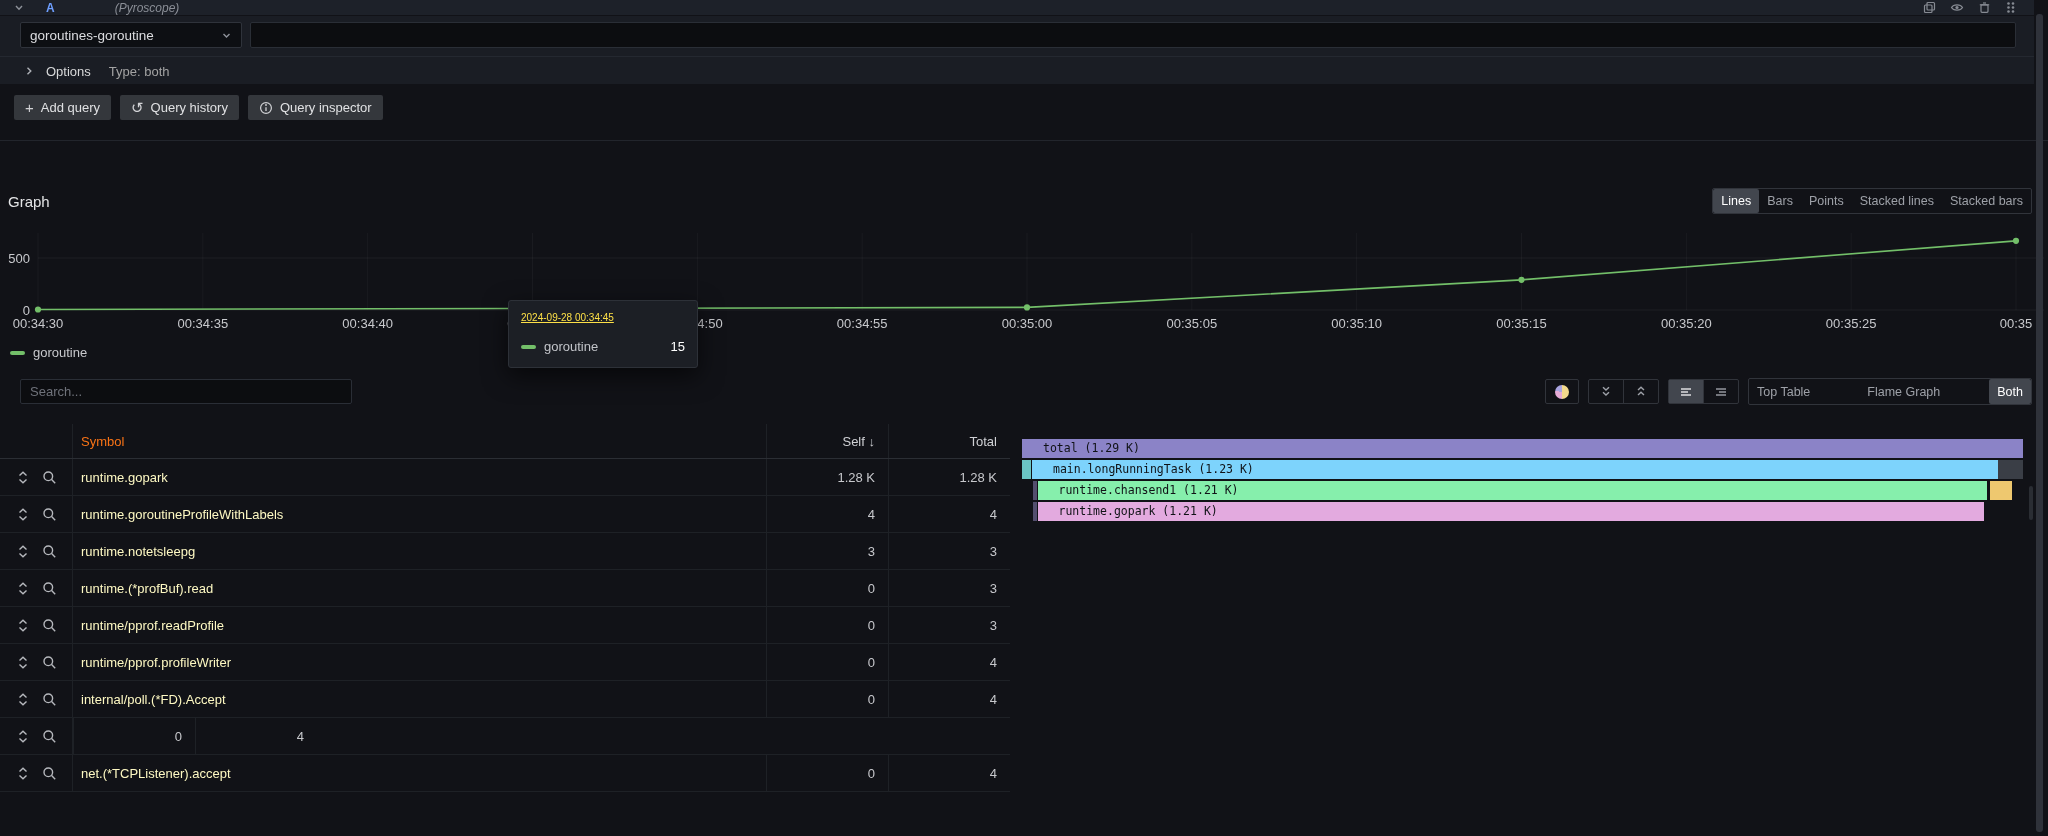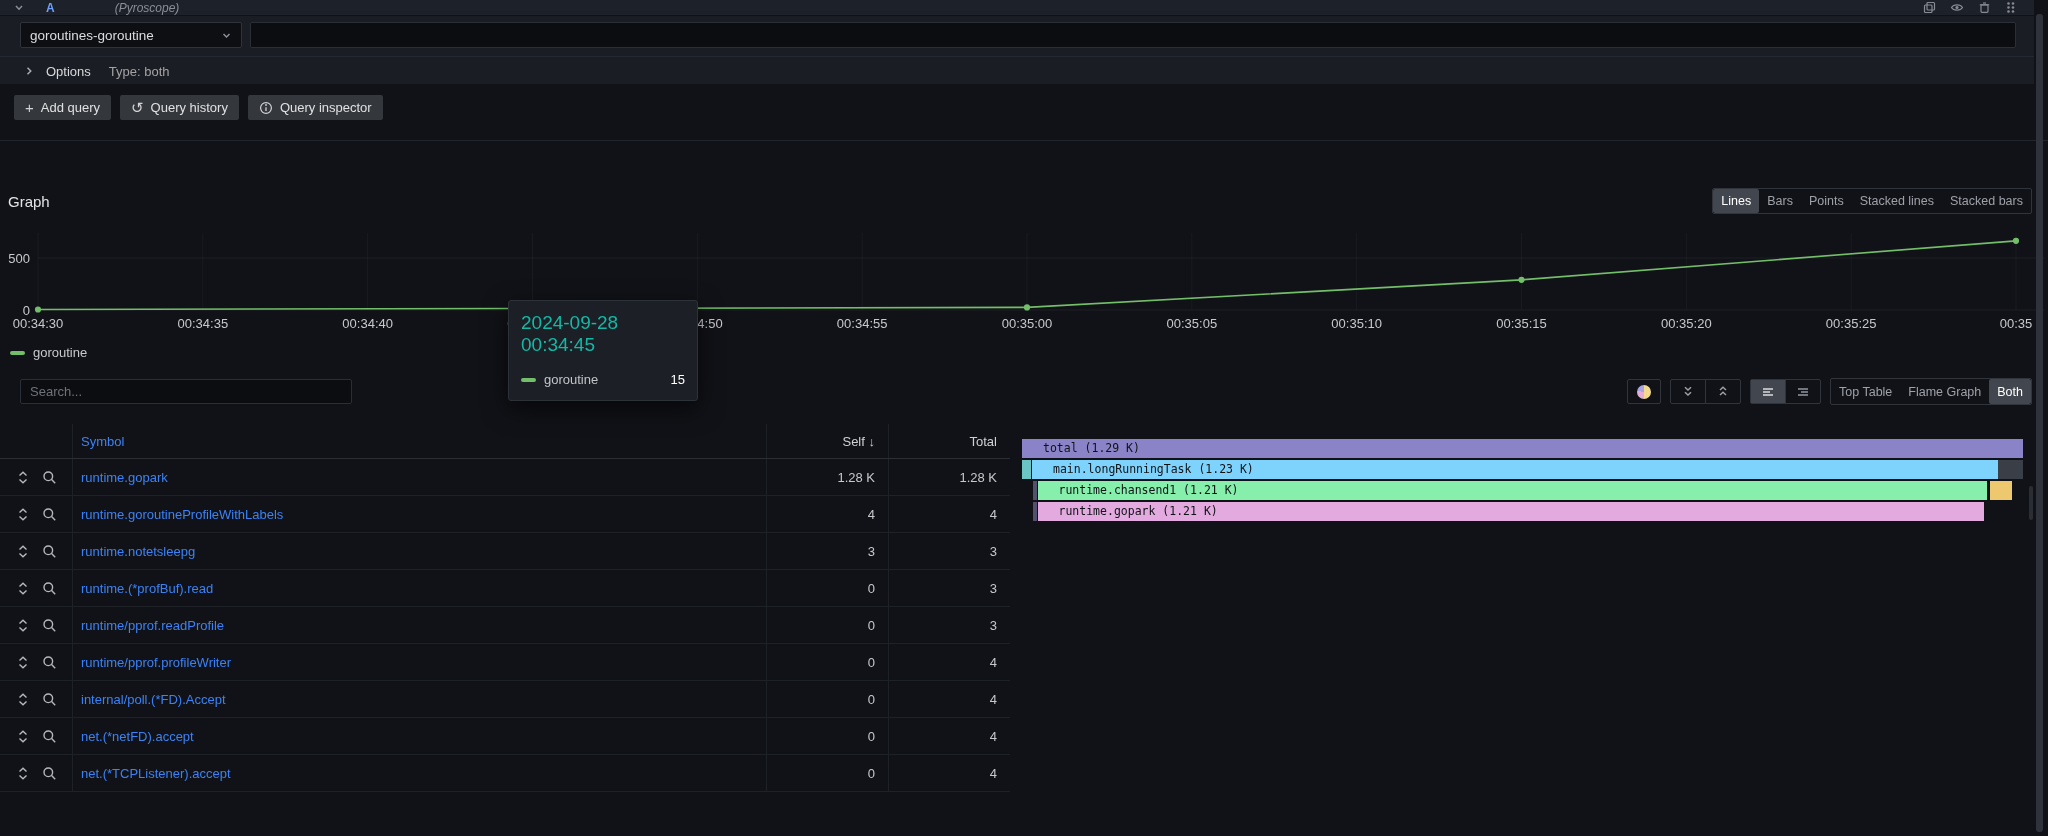--- a/index.html
+++ b/index.html
@@ -47,54 +47,54 @@
   .modegroup{position:absolute;right:16px;top:188px;}
   .chart-wrap{position:absolute;left:0;top:225px;width:2048px;height:112px;}
   .legend{position:absolute;left:10px;top:345px;display:flex;align-items:center;gap:8px;
           font-size:13px;color:#c8c9cd;}
   .dash{width:15px;height:4px;border-radius:2px;}
 
   
   .tooltip{position:absolute;left:508px;top:300px;width:190px;background:#1c1f25;border:1px solid #2d3138;
            border-radius:3px;box-shadow:0 8px 24px rgba(0,0,0,.6);padding:11px 12px 13px;z-index:30;
            box-sizing:border-box;}
-  .tooltip .ts{font-size:19px;color:#14b8a6;}
+  .tooltip .ts{font-size:10px;color:#fde047;text-decoration:underline;}
   .tooltip .row{display:flex;align-items:center;gap:8px;margin-top:16px;font-size:13px;color:#c2c4c9;}
   .tooltip .val{margin-left:auto;color:#ffffff;}
 
   
   .search{position:absolute;left:20px;top:379px;width:332px;height:25px;background:#0c0d10;
           border:1px solid #2a2e36;border-radius:2px;box-sizing:border-box;color:#d8d9da;
           font-size:13px;padding:0 9px;outline:none;font-family:"Liberation Sans",sans-serif;}
   .search::placeholder{color:#6f727a;}
   .table{position:absolute;left:0;top:424px;width:1010px;font-size:13px;}
   .thead,.trow{display:flex;align-items:center;}
   .thead{height:34px;color:#d0d1d5;border-bottom:1px solid #2b2e34;}
   .trow{height:36px;border-bottom:1px solid #1e2126;}
   .c-icons{width:72px;display:flex;align-items:center;justify-content:center;gap:12px;align-self:stretch;
            border-right:1px solid #1e2126;}
-  .c-symbol{flex:1;padding-left:8px;color:#3b82f6;align-self:stretch;display:flex;align-items:center;}
+  .c-symbol{flex:1;padding-left:8px;color:#fef9c3;align-self:stretch;display:flex;align-items:center;}
   .c-symbol .link{cursor:pointer;}
   .c-self,.c-total{width:122px;text-align:right;padding-right:13px;box-sizing:border-box;color:#c7c8cc;
            align-self:stretch;display:flex;align-items:center;justify-content:flex-end;
            border-left:1px solid #1e2126;}
   .thead .c-self,.thead .c-total{color:#d0d1d5;}
   .rowicon{cursor:pointer;color:#b6b8bd}
 
   
   .fg-controls{position:absolute;top:378px;right:16px;display:flex;gap:9px;align-items:center;}
   .iconbtn{width:34px;height:25px;border:1px solid #31343b;border-radius:2px;background:transparent;
            display:flex;align-items:center;justify-content:center;cursor:pointer;color:#9ea1a8;box-sizing:border-box;}
   .btngroup{display:flex;border:1px solid #31343b;border-radius:2px;height:25px;box-sizing:border-box;}
   .btngroup .gbtn{width:34px;display:flex;align-items:center;justify-content:center;cursor:pointer;color:#9ea1a8;}
   .btngroup .gbtn + .gbtn{border-left:1px solid #31343b;}
   .btngroup .gbtn.active{background:#42464e;color:#e8e9eb;}
   .color-circle{width:14px;height:14px;border-radius:50%;
                 background:conic-gradient(#f2d98c 0 50%,#e6abd6 50% 78%,#a9a4e0 78% 100%);}
-  .viewgroup{height:25px;}
+  .viewgroup{height:25px;gap:41px;}
   .flame-wrap{position:absolute;left:1022px;top:432px;width:1001px;}
   .pill-line{text-align:center;}
   .pill{display:inline-block;background:#24262c;border-radius:3px;padding:4px 11px;font-size:12px;color:#9b9ea6;}
   .flame-rows{margin-top:7px;position:relative;}
   .flame-row{position:relative;height:19px;margin-bottom:2px;}
   .flame-seg{position:absolute;top:0;height:100%;font-family:"DejaVu Sans Mono",monospace;font-size:11.5px;
              color:#101216;line-height:19px;white-space:nowrap;overflow:hidden;box-sizing:border-box;cursor:pointer;}
   .flame-seg .lbl{padding-left:21px;}
   .flame-scroll{position:absolute;left:2029px;top:486px;width:4px;height:34px;background:#2a2d33;border-radius:2px;}
 
@@ -253,21 +253,21 @@
       <span>goroutine</span>
       <span class="val">15</span>
     </div>
   </div>
 
   <input class="search" placeholder="Search..." style="">
 
   <div class="table">
     <div class="thead">
       <div class="c-icons"></div>
-      <div class="c-symbol" style="color:#3b82f6">
+      <div class="c-symbol" style="color:#f97316">
         <span>Symbol</span>
       </div>
       <div class="c-self">
         <span>Self</span>&nbsp;<span>↓</span>
       </div>
       <div class="c-total">
         <span>Total</span>
       </div>
     </div>
     <div id="table-body">
@@ -425,23 +425,20 @@
                 <path d="M3.5 5.5 L7 2.2 L10.5 5.5" fill="none" stroke="currentColor" stroke-width="1.4"></path>
                 <path d="M3.5 9.5 L7 12.8 L10.5 9.5" fill="none" stroke="currentColor" stroke-width="1.4"></path>
               </svg>
             </span>
             <span class="rowicon">
               <svg width="15" height="15" viewBox="0 0 15 15">
                 <circle cx="6.3" cy="6.3" r="4.3" fill="none" stroke="currentColor" stroke-width="1.4"></circle>
                 <line x1="9.6" y1="9.6" x2="13.2" y2="13.2" stroke="currentColor" stroke-width="1.4"></line>
               </svg>
             </span>
-          </div>
-          <div class="c-symbol">
-            <span class="link">net.(*netFD).accept</span>
           </div>
           <div class="c-self">0</div>
           <div class="c-total">4</div>
         </div>
         <div class="trow">
           <div class="c-icons">
             <span class="rowicon">
               <svg width="14" height="15" viewBox="0 0 14 15">
                 <path d="M3.5 5.5 L7 2.2 L10.5 5.5" fill="none" stroke="currentColor" stroke-width="1.4"></path>
                 <path d="M3.5 9.5 L7 12.8 L10.5 9.5" fill="none" stroke="currentColor" stroke-width="1.4"></path>

